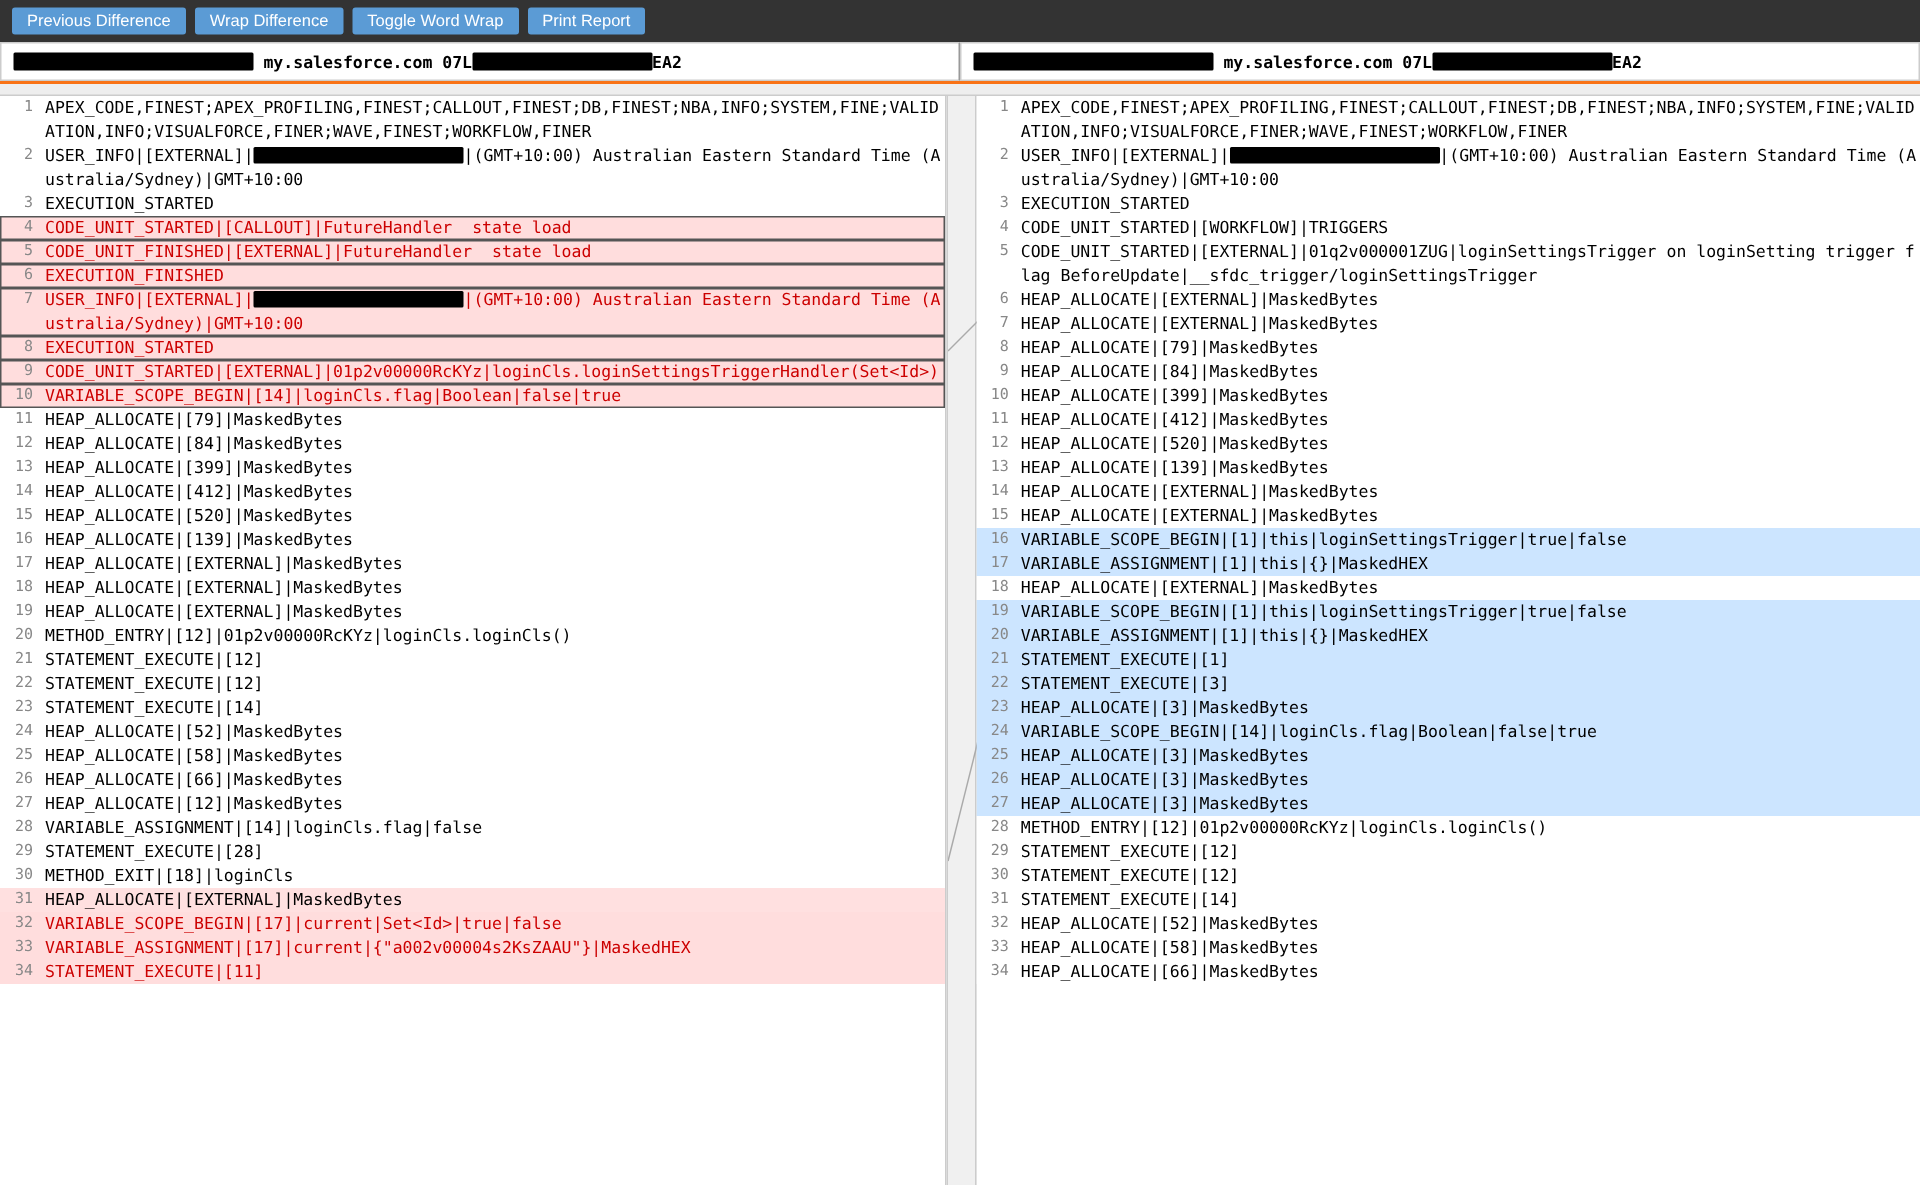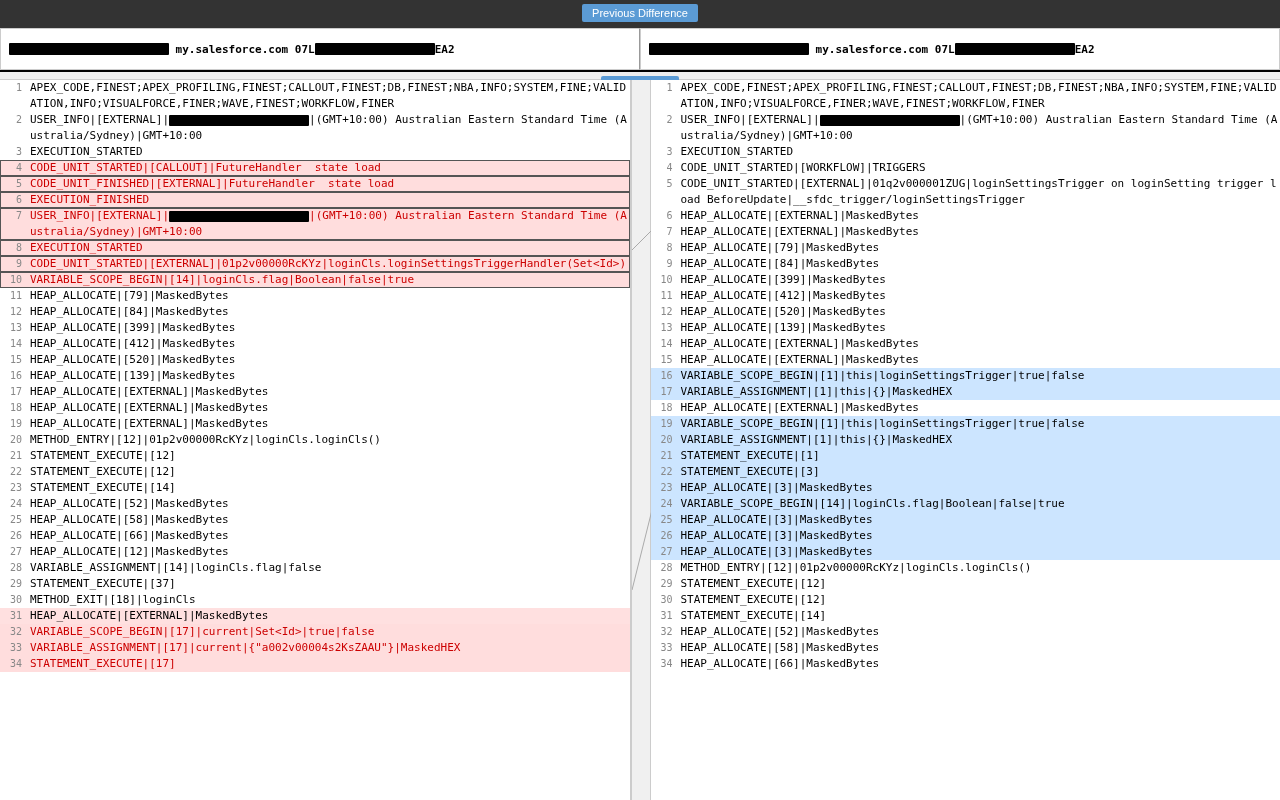--- a/index.html
+++ b/index.html
@@ -5,36 +5,35 @@
     * { margin: 0; padding: 0; box-sizing: border-box; }
     body { font-family: monospace; font-size: 11px; background: #fff; overflow: hidden; width: 1280px; height: 800px; }
 
     #toolbar {
       background: #333;
       padding: 4px 8px;
       display: flex;
       gap: 6px;
       align-items: center;
       height: 28px;
-      flex-direction: column;
     }
     .toolbar-btn {
       background: #5b9bd5;
       color: #fff;
       border: none;
       padding: 3px 10px;
       font-size: 11px;
       cursor: pointer;
       border-radius: 2px;
     }
 
     #header-bar {
       display: flex;
-      border-bottom: 2px solid #000000;
-      height: 44px;
+      border-bottom: 2px solid #f97316;
+      height: 28px;
     }
     .header-left, .header-right {
       flex: 1;
       display: flex;
       align-items: center;
       padding: 4px 8px;
       font-size: 11px;
       font-weight: bold;
       border: 1px solid #ccc;
       background: #fff;
@@ -162,42 +161,42 @@
       <div class="line-row line-normal"><span class="line-num">19</span><span class="line-content">HEAP_ALLOCATE|[EXTERNAL]|MaskedBytes</span></div>
       <div class="line-row line-normal"><span class="line-num">20</span><span class="line-content">METHOD_ENTRY|[12]|01p2v00000RcKYz|loginCls.loginCls()</span></div>
       <div class="line-row line-normal"><span class="line-num">21</span><span class="line-content">STATEMENT_EXECUTE|[12]</span></div>
       <div class="line-row line-normal"><span class="line-num">22</span><span class="line-content">STATEMENT_EXECUTE|[12]</span></div>
       <div class="line-row line-normal"><span class="line-num">23</span><span class="line-content">STATEMENT_EXECUTE|[14]</span></div>
       <div class="line-row line-normal"><span class="line-num">24</span><span class="line-content">HEAP_ALLOCATE|[52]|MaskedBytes</span></div>
       <div class="line-row line-normal"><span class="line-num">25</span><span class="line-content">HEAP_ALLOCATE|[58]|MaskedBytes</span></div>
       <div class="line-row line-normal"><span class="line-num">26</span><span class="line-content">HEAP_ALLOCATE|[66]|MaskedBytes</span></div>
       <div class="line-row line-normal"><span class="line-num">27</span><span class="line-content">HEAP_ALLOCATE|[12]|MaskedBytes</span></div>
       <div class="line-row line-normal"><span class="line-num">28</span><span class="line-content">VARIABLE_ASSIGNMENT|[14]|loginCls.flag|false</span></div>
-      <div class="line-row line-normal"><span class="line-num">29</span><span class="line-content">STATEMENT_EXECUTE|[37]</span></div>
+      <div class="line-row line-normal"><span class="line-num">29</span><span class="line-content">STATEMENT_EXECUTE|[28]</span></div>
       <div class="line-row line-normal"><span class="line-num">30</span><span class="line-content">METHOD_EXIT|[18]|loginCls</span></div>
       <div class="line-row line-highlight-pink"><span class="line-num">31</span><span class="line-content">HEAP_ALLOCATE|[EXTERNAL]|MaskedBytes</span></div>
       <div class="line-row line-removed"><span class="line-num">32</span><span class="line-content">VARIABLE_SCOPE_BEGIN|[17]|current|Set&lt;Id&gt;|true|false</span></div>
       <div class="line-row line-removed"><span class="line-num">33</span><span class="line-content">VARIABLE_ASSIGNMENT|[17]|current|{"a002v00004s2KsZAAU"}|MaskedHEX</span></div>
-      <div class="line-row line-removed"><span class="line-num">34</span><span class="line-content">STATEMENT_EXECUTE|[17]</span></div>
+      <div class="line-row line-removed"><span class="line-num">34</span><span class="line-content">STATEMENT_EXECUTE|[11]</span></div>
     </div>
 
   <div class="connector-bar">
     <svg width="20" height="700" style="position:absolute;top:0;left:0;">
 
       <line x1="0" y1="170" x2="20" y2="150" stroke="#aaa" stroke-width="1"></line>
       <line x1="0" y1="510" x2="20" y2="430" stroke="#aaa" stroke-width="1"></line>
     </svg>
   </div>
 
   <div class="diff-pane" id="right-pane">
   <div class="line-row line-normal"><span class="line-num">1</span><span class="line-content">APEX_CODE,FINEST;APEX_PROFILING,FINEST;CALLOUT,FINEST;DB,FINEST;NBA,INFO;SYSTEM,FINE;VALIDATION,INFO;VISUALFORCE,FINER;WAVE,FINEST;WORKFLOW,FINER</span></div>
       <div class="line-row line-normal"><span class="line-num">2</span><span class="line-content">USER_INFO|[EXTERNAL]|<span class="redacted-text" style="width: 140px; height: 11px; background: rgb(0, 0, 0);">                        </span>|(GMT+10:00) Australian Eastern Standard Time (Australia/Sydney)|GMT+10:00</span></div>
       <div class="line-row line-normal"><span class="line-num">3</span><span class="line-content">EXECUTION_STARTED</span></div>
       <div class="line-row line-normal"><span class="line-num">4</span><span class="line-content">CODE_UNIT_STARTED|[WORKFLOW]|TRIGGERS</span></div>
-      <div class="line-row line-normal"><span class="line-num">5</span><span class="line-content">CODE_UNIT_STARTED|[EXTERNAL]|01q2v000001ZUG|loginSettingsTrigger on loginSetting trigger load BeforeUpdate|__sfdc_trigger/loginSettingsTrigger</span></div>
+      <div class="line-row line-normal"><span class="line-num">5</span><span class="line-content">CODE_UNIT_STARTED|[EXTERNAL]|01q2v000001ZUG|loginSettingsTrigger on loginSetting trigger flag BeforeUpdate|__sfdc_trigger/loginSettingsTrigger</span></div>
       <div class="line-row line-normal"><span class="line-num">6</span><span class="line-content">HEAP_ALLOCATE|[EXTERNAL]|MaskedBytes</span></div>
       <div class="line-row line-normal"><span class="line-num">7</span><span class="line-content">HEAP_ALLOCATE|[EXTERNAL]|MaskedBytes</span></div>
       <div class="line-row line-normal"><span class="line-num">8</span><span class="line-content">HEAP_ALLOCATE|[79]|MaskedBytes</span></div>
       <div class="line-row line-normal"><span class="line-num">9</span><span class="line-content">HEAP_ALLOCATE|[84]|MaskedBytes</span></div>
       <div class="line-row line-normal"><span class="line-num">10</span><span class="line-content">HEAP_ALLOCATE|[399]|MaskedBytes</span></div>
       <div class="line-row line-normal"><span class="line-num">11</span><span class="line-content">HEAP_ALLOCATE|[412]|MaskedBytes</span></div>
       <div class="line-row line-normal"><span class="line-num">12</span><span class="line-content">HEAP_ALLOCATE|[520]|MaskedBytes</span></div>
       <div class="line-row line-normal"><span class="line-num">13</span><span class="line-content">HEAP_ALLOCATE|[139]|MaskedBytes</span></div>
       <div class="line-row line-normal"><span class="line-num">14</span><span class="line-content">HEAP_ALLOCATE|[EXTERNAL]|MaskedBytes</span></div>
       <div class="line-row line-normal"><span class="line-num">15</span><span class="line-content">HEAP_ALLOCATE|[EXTERNAL]|MaskedBytes</span></div>

